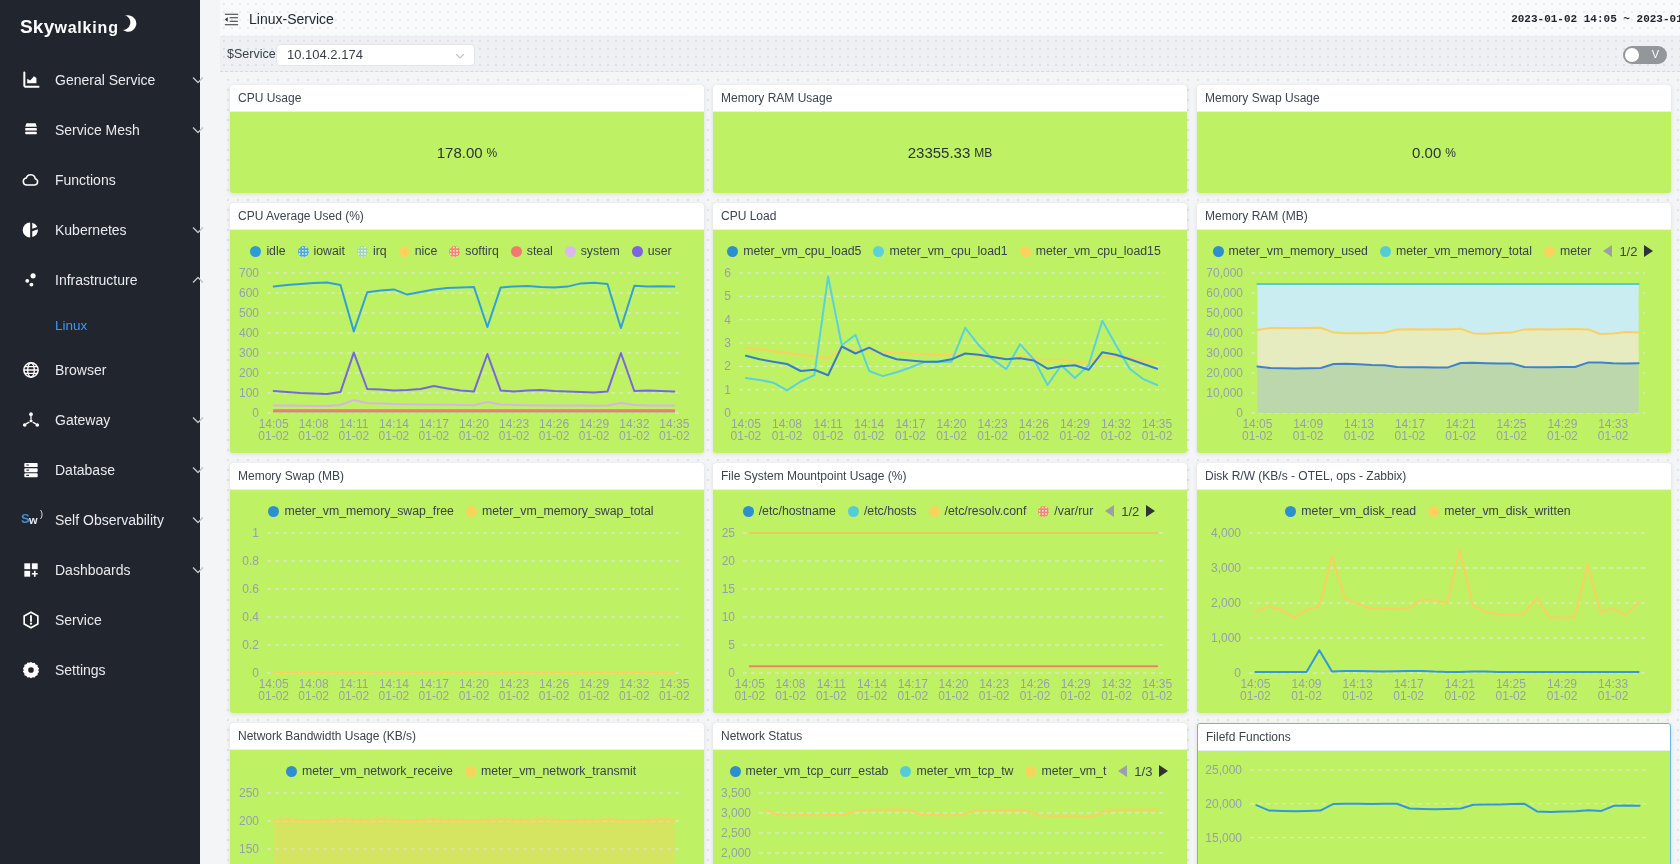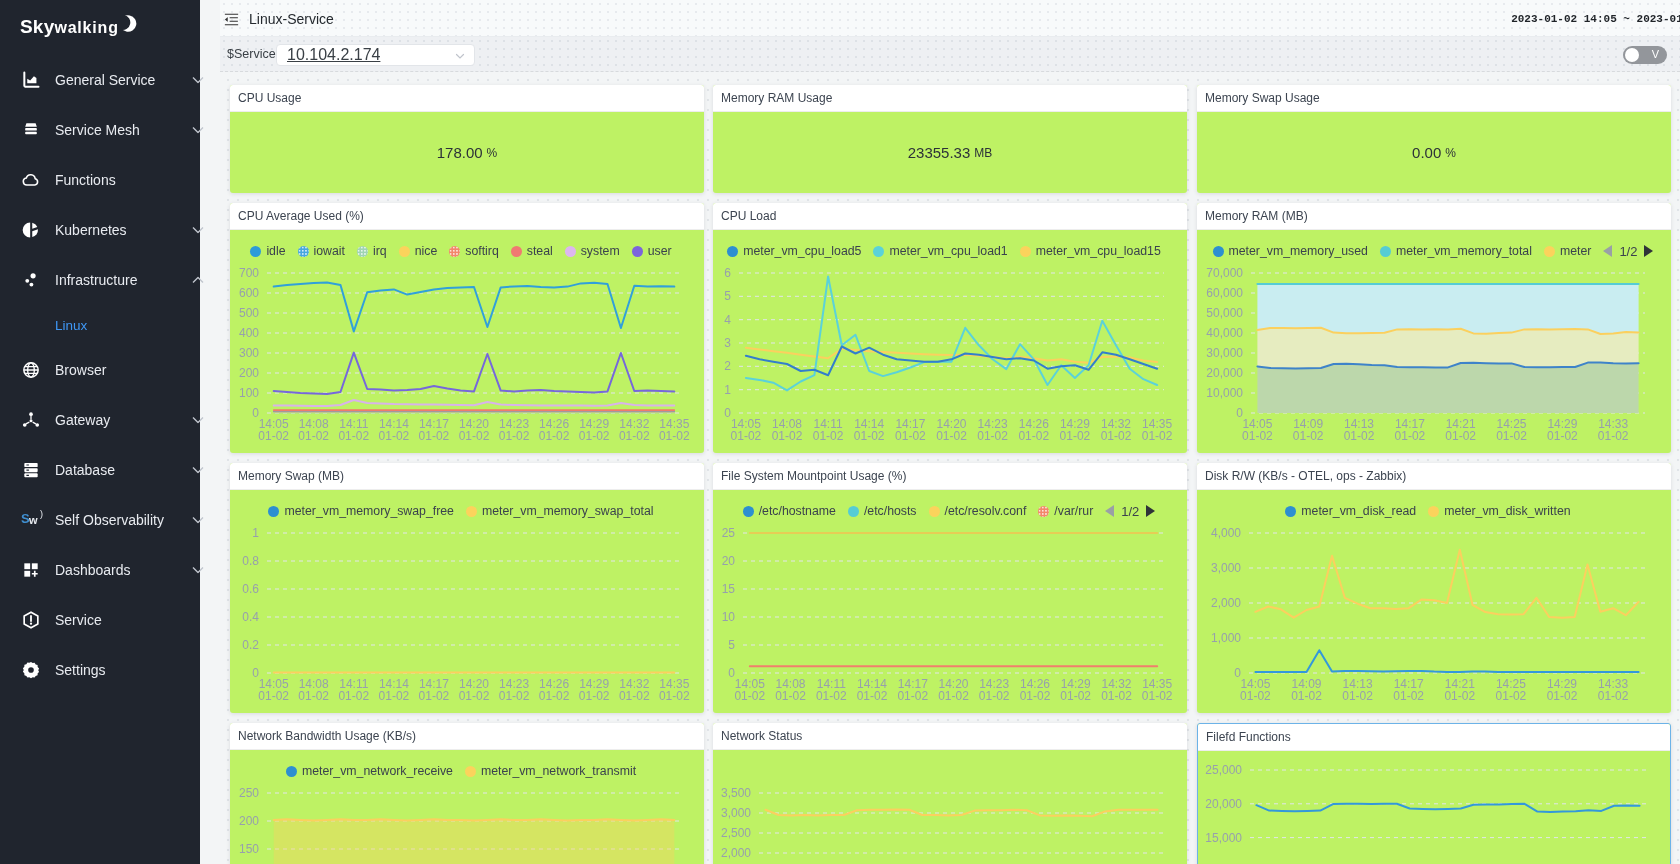--- a/index.html
+++ b/index.html
@@ -13,21 +13,21 @@
 .mil.sub{margin-left:55px;font-size:13.5px;}
 .chev{position:absolute;right:16px;top:50%;transform:translateY(-50%);line-height:0;}
 .topbar{position:absolute;left:220px;top:0;width:1644px;height:37px;background:#f8fafb;background-image:radial-gradient(circle,#e7eaee 0.8px,rgba(0,0,0,0) 1px);background-size:8px 8px;border-bottom:1px solid #e9ecef;z-index:4;}
 .fold{position:absolute;left:3px;top:10px;}
 .pagetitle{position:absolute;left:29px;top:11px;font-size:14px;color:#24292e;}
 .dtwrap{position:absolute;right:18px;top:0;height:37px;display:flex;align-items:center;margin-left:32px;}
 .dt{font-family:"Liberation Mono",monospace;font-size:11px;font-weight:bold;color:#1f2328;}
 .hic{margin-left:9px;display:inline-flex;align-items:center;}
 .toolbar{position:absolute;left:220px;top:37px;width:1460px;height:35px;background:#eef0f3;background-image:radial-gradient(circle,#dde1e6 0.8px,rgba(0,0,0,0) 1px);background-size:8px 8px;border-bottom:1px dashed #d7dadd;z-index:4;}
 .svclab{position:absolute;left:7px;top:10px;font-size:12.5px;color:#3a4046;}
-.select{position:absolute;left:56px;top:7px;width:199px;height:22px;background:#fff;border:1px solid #e2e5e9;border-radius:4px;font-size:16px;color:#3a4046;line-height:20px;padding-left:10px;text-decoration:underline;}
+.select{position:absolute;left:56px;top:7px;width:199px;height:22px;background:#fff;border:1px solid #e2e5e9;border-radius:4px;font-size:13px;color:#3a4046;line-height:20px;padding-left:10px;}
 .toggle{position:absolute;right:13px;top:9px;width:44px;height:18px;background:#93969b;border-radius:9px;}
 .knob{position:absolute;left:2px;top:2px;width:14px;height:14px;background:#fff;border-radius:50%;}
 .tv{position:absolute;right:8px;top:2px;color:#fff;font-size:11px;}
 .content{position:absolute;left:220px;top:72px;width:1460px;height:792px;background:#f3f5f6;background-image:radial-gradient(circle,#dfe3e7 0.7px,rgba(0,0,0,0) 0.9px);background-size:10px 10px;background-position:3px 3px;}
 .cards{position:absolute;left:0;top:0;z-index:3;}
 .card{position:absolute;background:#bef264;border-radius:3px;box-shadow:0 1px 4px rgba(29,33,41,0.12);overflow:hidden;}
 .card.sel{border:1px solid #6cb3e8;}
 .ctitle{height:27px;line-height:27px;padding-left:8px;font-size:12px;color:#3c4450;border-bottom:1px solid #ededed;background:#fff;position:relative;z-index:2;}
 .cval{position:absolute;left:0;top:27px;right:0;bottom:0;display:flex;align-items:center;justify-content:center;font-size:15px;color:#2c3138;}
 .cunit{font-size:12px;margin-left:4px;}
@@ -605,20 +605,31 @@
         <text x="404.3" y="225" font-size="12" fill="#97a0ac" text-anchor="middle" font-family="Liberation Sans, sans-serif">14:32</text>
         <text x="404.3" y="237" font-size="12" fill="#97a0ac" text-anchor="middle" font-family="Liberation Sans, sans-serif">01-02</text>
         <text x="444.3" y="225" font-size="12" fill="#97a0ac" text-anchor="middle" font-family="Liberation Sans, sans-serif">14:35</text>
         <text x="444.3" y="237" font-size="12" fill="#97a0ac" text-anchor="middle" font-family="Liberation Sans, sans-serif">01-02</text>
         <polygon fill="rgba(251,208,94,0.38)" stroke="none" points="43.7,210 43.7,96.9 57,96.3 70.4,96.9 83.7,97.4 97.1,96.9 110.5,96.3 123.8,96.9 137.2,96.9 150.5,96.3 163.9,96.9 177.2,97.4 190.6,96.9 203.9,96.3 217.3,96.9 230.6,96.9 244,97.4 257.4,96.9 270.7,96.3 284.1,96.9 297.4,96.9 310.8,96.3 324.1,96.9 337.5,97.4 350.8,96.9 364.2,96.9 377.5,96.3 390.9,96.9 404.3,97.4 417.6,96.9 431,96.3 444.3,96.9 444.3,210"></polygon>
         <polyline fill="none" stroke="#fbd05e" stroke-width="2" stroke-linejoin="round" stroke-linecap="round" points="43.7,96.9 57,96.3 70.4,96.9 83.7,97.4 97.1,96.9 110.5,96.3 123.8,96.9 137.2,96.9 150.5,96.3 163.9,96.9 177.2,97.4 190.6,96.9 203.9,96.3 217.3,96.9 230.6,96.9 244,97.4 257.4,96.9 270.7,96.3 284.1,96.9 297.4,96.9 310.8,96.3 324.1,96.9 337.5,97.4 350.8,96.9 364.2,96.9 377.5,96.3 390.9,96.9 404.3,97.4 417.6,96.9 431,96.3 444.3,96.9"></polyline>
       </svg>
     </div>
     <div class="card" style="left:713px;top:723px;width:474px;height:250px">
       <div class="ctitle">Network Status</div>
+      <div class="legend" style="top:36px">
+        <span class="ldot" style="background:#2d8fd0;"></span>
+        <span class="llab">meter_vm_tcp_curr_estab</span>
+        <span class="ldot" style="background:#55ccd4;"></span>
+        <span class="llab">meter_vm_tcp_tw</span>
+        <span class="ldot" style="background:#fbd35c;"></span>
+        <span class="llab">meter_vm_t</span>
+        <span class="pgl"></span>
+        <span class="pgt">1/3</span>
+        <span class="pgr"></span>
+      </div>
       <svg width="474" height="250" viewBox="0 0 474 250" style="position:absolute;left:0;top:0">
         <line x1="46" y1="210" x2="451" y2="210" stroke="#e2e6ea" stroke-width="1" stroke-dasharray="4 4"></line>
         <text x="38" y="214" font-size="12" fill="#97a0ac" text-anchor="end" font-family="Liberation Sans, sans-serif">0</text>
         <line x1="46" y1="190" x2="451" y2="190" stroke="#e2e6ea" stroke-width="1" stroke-dasharray="4 4"></line>
         <text x="38" y="194" font-size="12" fill="#97a0ac" text-anchor="end" font-family="Liberation Sans, sans-serif">500</text>
         <line x1="46" y1="170" x2="451" y2="170" stroke="#e2e6ea" stroke-width="1" stroke-dasharray="4 4"></line>
         <text x="38" y="174" font-size="12" fill="#97a0ac" text-anchor="end" font-family="Liberation Sans, sans-serif">1,000</text>
         <line x1="46" y1="150" x2="451" y2="150" stroke="#e2e6ea" stroke-width="1" stroke-dasharray="4 4"></line>
         <text x="38" y="154" font-size="12" fill="#97a0ac" text-anchor="end" font-family="Liberation Sans, sans-serif">1,500</text>
         <line x1="46" y1="130" x2="451" y2="130" stroke="#e2e6ea" stroke-width="1" stroke-dasharray="4 4"></line>

